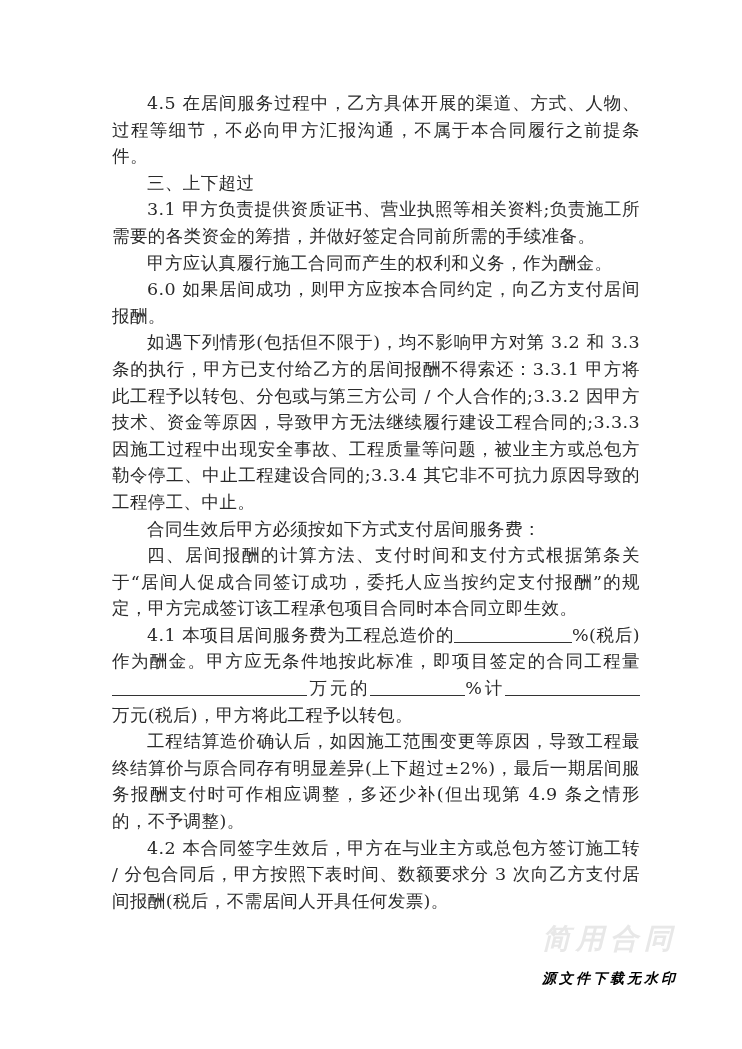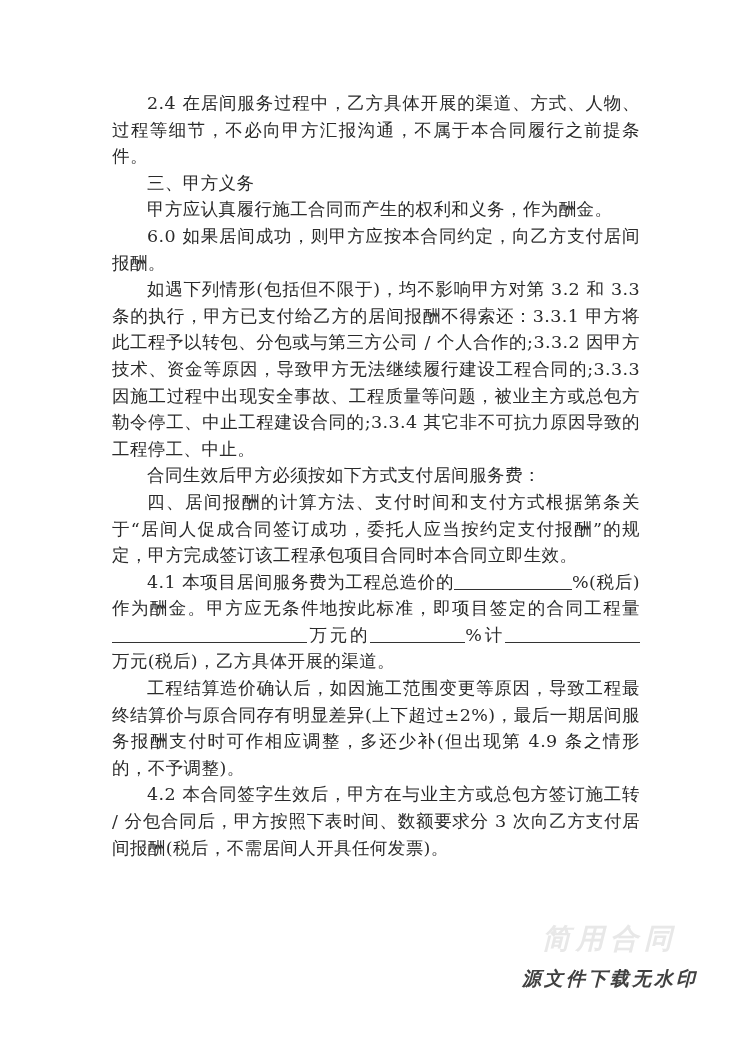--- a/index.html
+++ b/index.html
@@ -19,35 +19,36 @@
   .b1 { width: 118px; }
   .b2 { width: 195px; }
   .b3 { width: 95px; }
   .b4 { width: 135px; }
   .watermark {
     position: absolute; left: 510px; top: 915px; width: 200px;
     font-family: "DejaVu Sans", "Liberation Sans", sans-serif;
     font-weight: bold; font-style: italic; color: #e8e8e8; text-align: center;
   }
   .wm-main { font-size: 28px; line-height: 48px; letter-spacing: 6px; }
-  .wm-sub { font-size: 19px; line-height: 30px; letter-spacing: 3px; color: #404040; }
+  .wm-sub { font-size: 14px; line-height: 30px; letter-spacing: 3px; color: #000000; }
 </style>
 </head>
 <body>
 
 <div class="page">
   <div class="content">
-    <p class="para">2.4 在居间服务过程中，乙方具体开展的渠道、方式、人物、过程等细节，不必向甲方汇报沟通，不属于本合同履行之前提条件。</p>
-    <p class="para">三、甲方义务</p>
+    <p class="para">4.5 在居间服务过程中，乙方具体开展的渠道、方式、人物、过程等细节，不必向甲方汇报沟通，不属于本合同履行之前提条件。</p>
+    <p class="para">三、上下超过</p>
+    <p class="para">3.1 甲方负责提供资质证书、营业执照等相关资料;负责施工所需要的各类资金的筹措，并做好签定合同前所需的手续准备。</p>
     <p class="para">甲方应认真履行施工合同而产生的权利和义务，作为酬金。</p>
     <p class="para">6.0 如果居间成功，则甲方应按本合同约定，向乙方支付居间报酬。</p>
     <p class="para">如遇下列情形(包括但不限于)，均不影响甲方对第 3.2 和 3.3 条的执行，甲方已支付给乙方的居间报酬不得索还：3.3.1 甲方将此工程予以转包、分包或与第三方公司 / 个人合作的;3.3.2 因甲方技术、资金等原因，导致甲方无法继续履行建设工程合同的;3.3.3 因施工过程中出现安全事故、工程质量等问题，被业主方或总包方勒令停工、中止工程建设合同的;3.3.4 其它非不可抗力原因导致的工程停工、中止。</p>
     <p class="para">合同生效后甲方必须按如下方式支付居间服务费：</p>
     <p class="para">四、居间报酬的计算方法、支付时间和支付方式根据第条关于“居间人促成合同签订成功，委托人应当按约定支付报酬”的规定，甲方完成签订该工程承包项目合同时本合同立即生效。</p>
-    <p class="para"><span>4.1  本项目居间服务费为工程总造价的</span><span class="blank b1"></span><span>%(税后)作为酬金。甲方应无条件地按此标准，即项目签定的合同工程量</span><span class="blank b2"></span><span>万元的</span><span class="blank b3"></span><span>%计</span><span class="blank b4"></span><span>万元(税后)，乙方具体开展的渠道。</span></p>
+    <p class="para"><span>4.1  本项目居间服务费为工程总造价的</span><span class="blank b1"></span><span>%(税后)作为酬金。甲方应无条件地按此标准，即项目签定的合同工程量</span><span class="blank b2"></span><span>万元的</span><span class="blank b3"></span><span>%计</span><span class="blank b4"></span><span>万元(税后)，甲方将此工程予以转包。</span></p>
     <p class="para">工程结算造价确认后，如因施工范围变更等原因，导致工程最终结算价与原合同存有明显差异(上下超过±2%)，最后一期居间服务报酬支付时可作相应调整，多还少补(但出现第 4.9 条之情形的，不予调整)。</p>
     <p class="para">4.2 本合同签字生效后，甲方在与业主方或总包方签订施工转 / 分包合同后，甲方按照下表时间、数额要求分 3 次向乙方支付居间报酬(税后，不需居间人开具任何发票)。</p>
   </div>
 
   <div class="watermark">
     <div class="wm-main">简用合同</div>
     <div class="wm-sub">源文件下载无水印</div>
   </div>
 </div>
 

